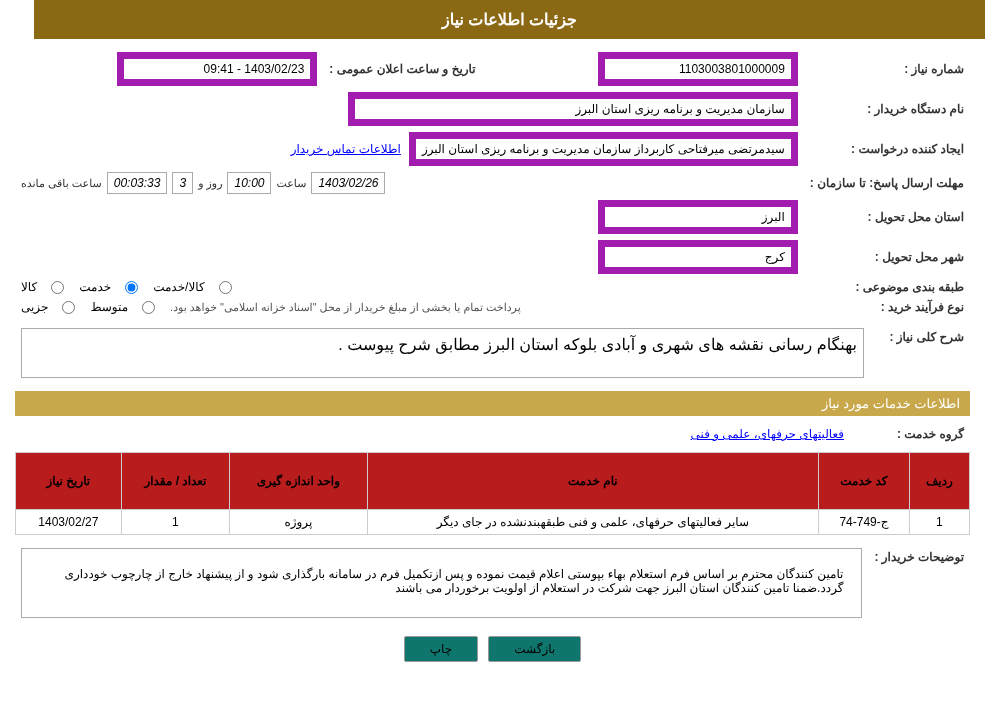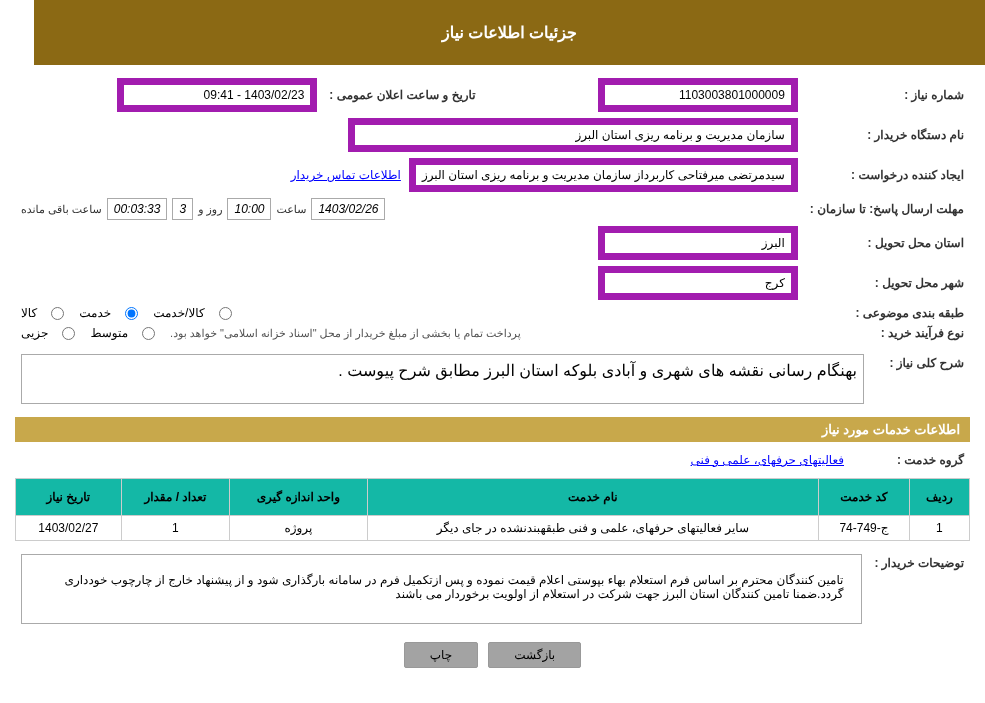--- a/index.html
+++ b/index.html
@@ -12,34 +12,34 @@
     .page-wrapper {
       width: 985px;
       min-height: 703px;
       background: #fff;
       margin: 0 auto;
     }
     .header-bar {
       background: #8B6914;
       color: #fff;
       text-align: center;
-      padding: 23px 0;
+      padding: 10px 0;
       font-size: 16px;
       font-weight: bold;
       margin-left: 34px;
     }
     .content {
       padding: 10px 15px;
     }
     .section-title {
       background: #c8a84b;
       color: #fff;
       padding: 5px 10px;
       font-size: 13px;
-      font-weight: bold;
+      font-weight: normal;
       margin: 10px 0 8px 0;
     }
     .info-table {
       width: 100%;
       border-collapse: collapse;
       margin-bottom: 5px;
     }
     .info-table td {
       padding: 3px 6px;
       vertical-align: middle;
@@ -109,23 +109,23 @@
       text-align: right;
       font-size: 16px;
       resize: none;
     }
     .services-table {
       width: 100%;
       border-collapse: collapse;
       margin-top: 8px;
     }
     .services-table th {
-      background: #14b8a6;
+      background: #b91c1c;
       border: 1px solid #ccc;
-      padding: 11px 8px;
+      padding: 21px 8px;
       font-size: 12px;
     }
     .services-table td {
       border: 1px solid #ccc;
       padding: 5px 8px;
       text-align: center;
       font-size: 12px;
     }
     .buyer-notes {
       border: 1px solid #aaa;
@@ -139,21 +139,21 @@
     .btn-row {
       text-align: center;
       margin: 15px 0;
       display: flex;
       gap: 10px;
       justify-content: center;
     }
     .btn {
       padding: 5px 25px;
       border: 1px solid #999;
-      background: #a3a3a3;
+      background: #0f766e;
       cursor: pointer;
       font-size: 12px;
       font-family: Tahoma, Arial, sans-serif;
       border-radius: 2px;
     }
     .row-flex {
       display: flex;
       align-items: center;
       gap: 8px;
     }

